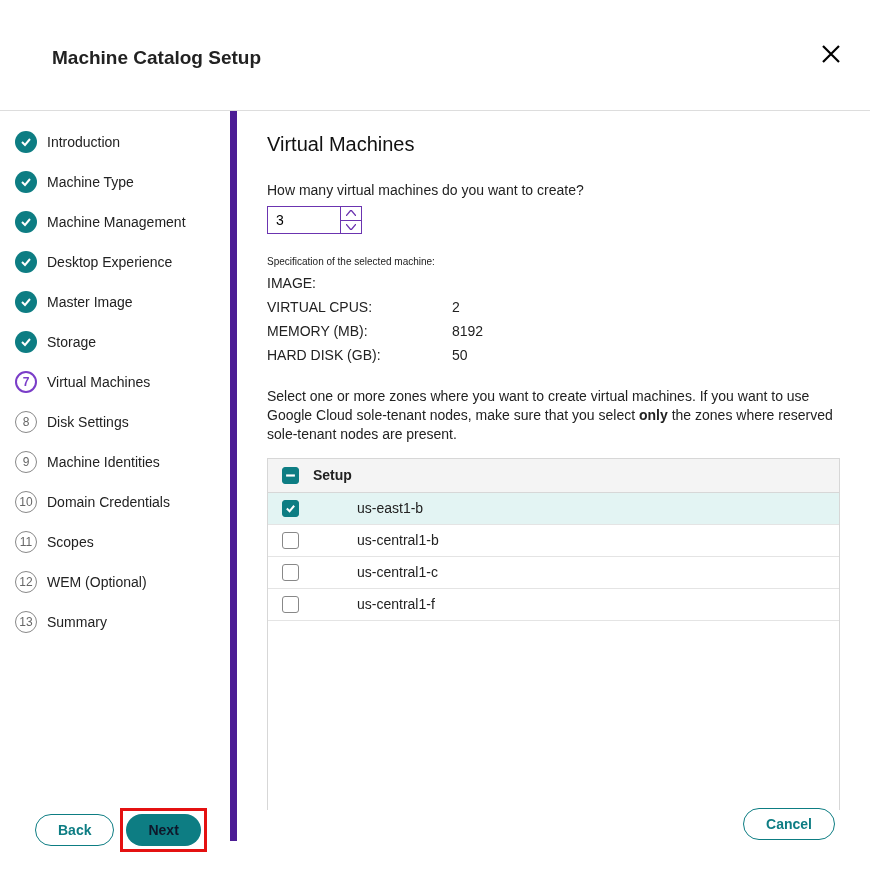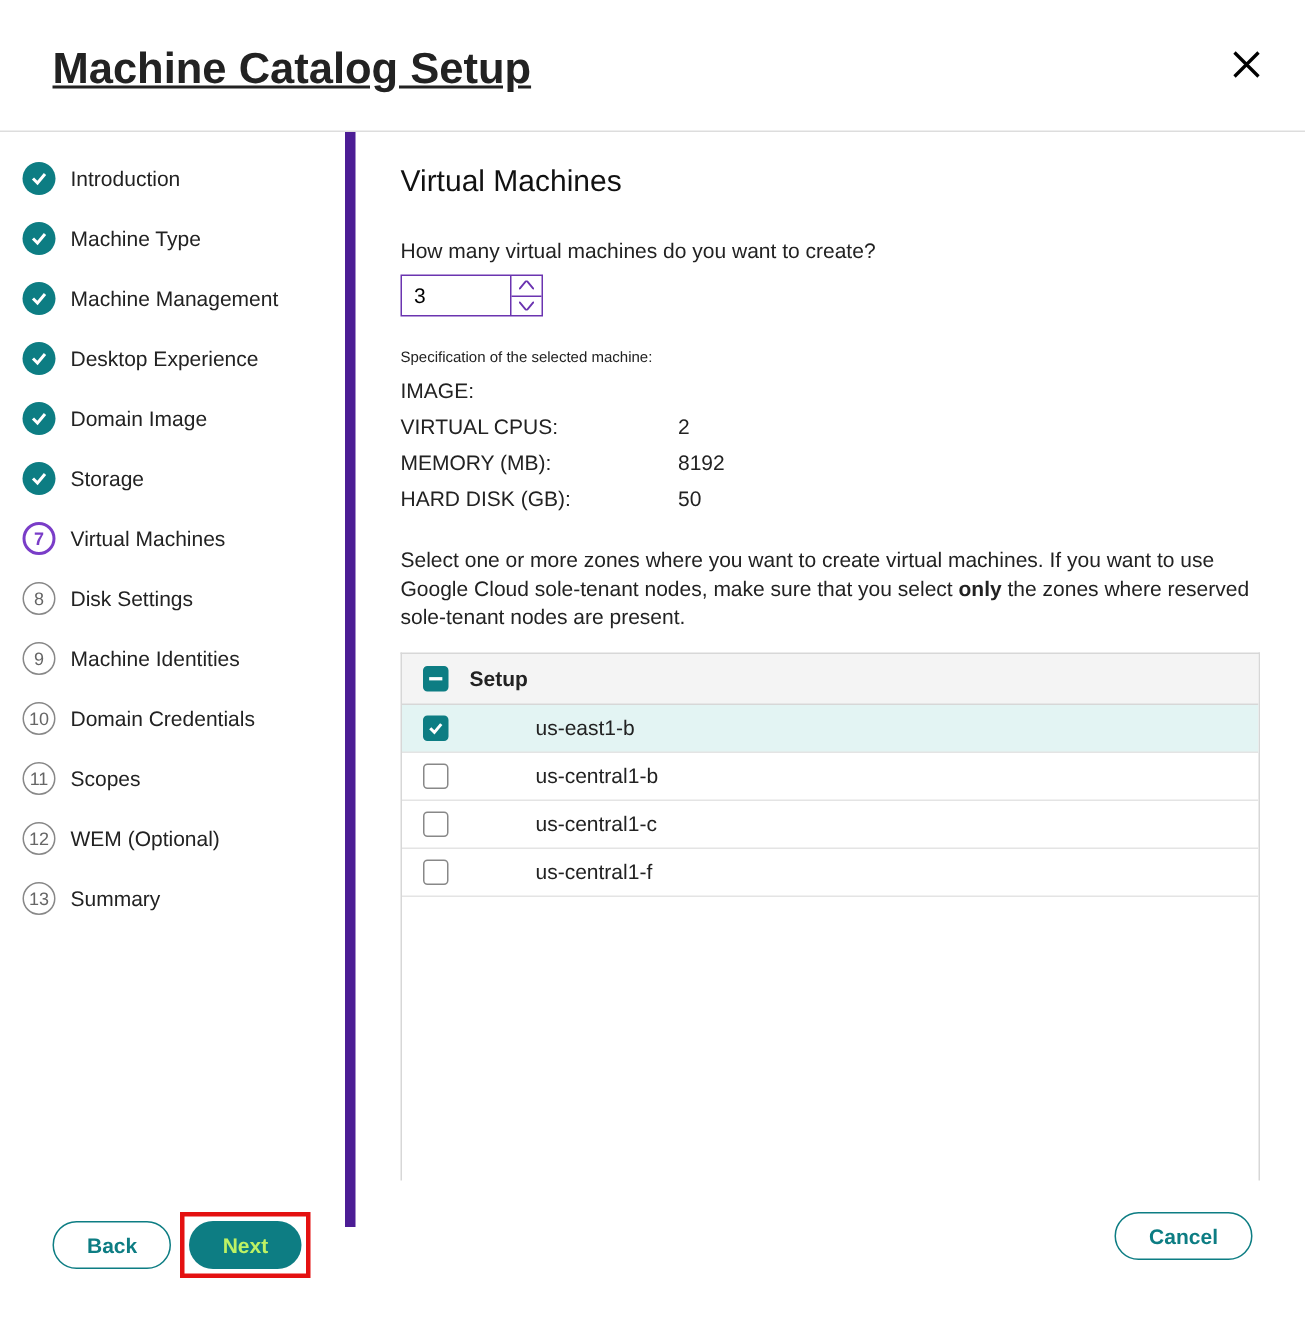--- a/index.html
+++ b/index.html
@@ -7,24 +7,23 @@
   body { width: 870px; height: 884px; background: #fff; position: relative; }
 
   .header {
     display: flex;
     justify-content: space-between;
     align-items: center;
     padding: 30px 30px 24px 35px;
     border-bottom: 1px solid #ddd;
   }
   .header h1 {
-    margin: 0;
-    font-size: 29px;
+    margin: 17px;
+    font-size: 19px;
     font-weight: 700;
-    text-decoration: underline;
   }
   .close-x {
     font-size: 26px;
     cursor: pointer;
     line-height: 1;
     position: relative;
     top: -4px;
   }
 
   .body {
@@ -171,21 +170,21 @@
     justify-content:center;
   }
   .btn.outline {
     border:1.5px solid #0d7d83;
     color:#0d7d83;
     background:#fff;
   }
   .btn.primary {
     border:none;
     background:#0d7d83;
-    color:#bef264;
+    color:#0f172a;
   }
   .highlight-box {
     border:3px solid #e41111;
     padding:3px;
     display:inline-flex;
   }
 </style>
 </head>
 <body>
 
@@ -232,21 +231,21 @@
           </svg>
         </span>
         <span>Desktop Experience</span>
       </div>
       <div class="step">
         <span class="badge completed">
           <svg viewBox="0 0 12 12" width="12" height="12">
             <path d="M2 6 L5 9 L10 3" stroke="#fff" stroke-width="2" fill="none"></path>
           </svg>
         </span>
-        <span>Domain Image</span>
+        <span>Master Image</span>
       </div>
       <div class="step">
         <span class="badge completed">
           <svg viewBox="0 0 12 12" width="12" height="12">
             <path d="M2 6 L5 9 L10 3" stroke="#fff" stroke-width="2" fill="none"></path>
           </svg>
         </span>
         <span>Storage</span>
       </div>
       <div class="step">

